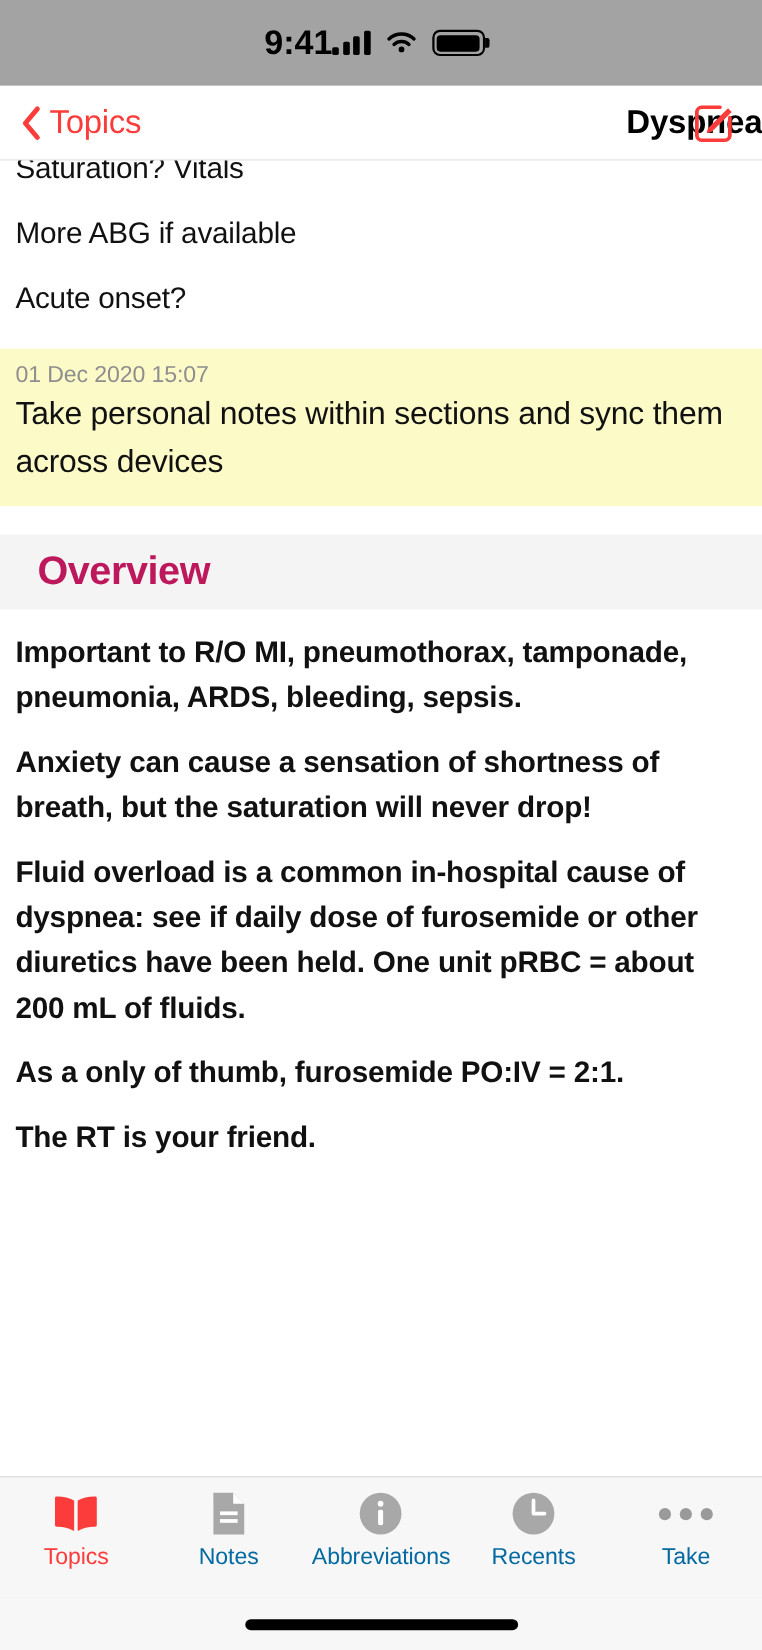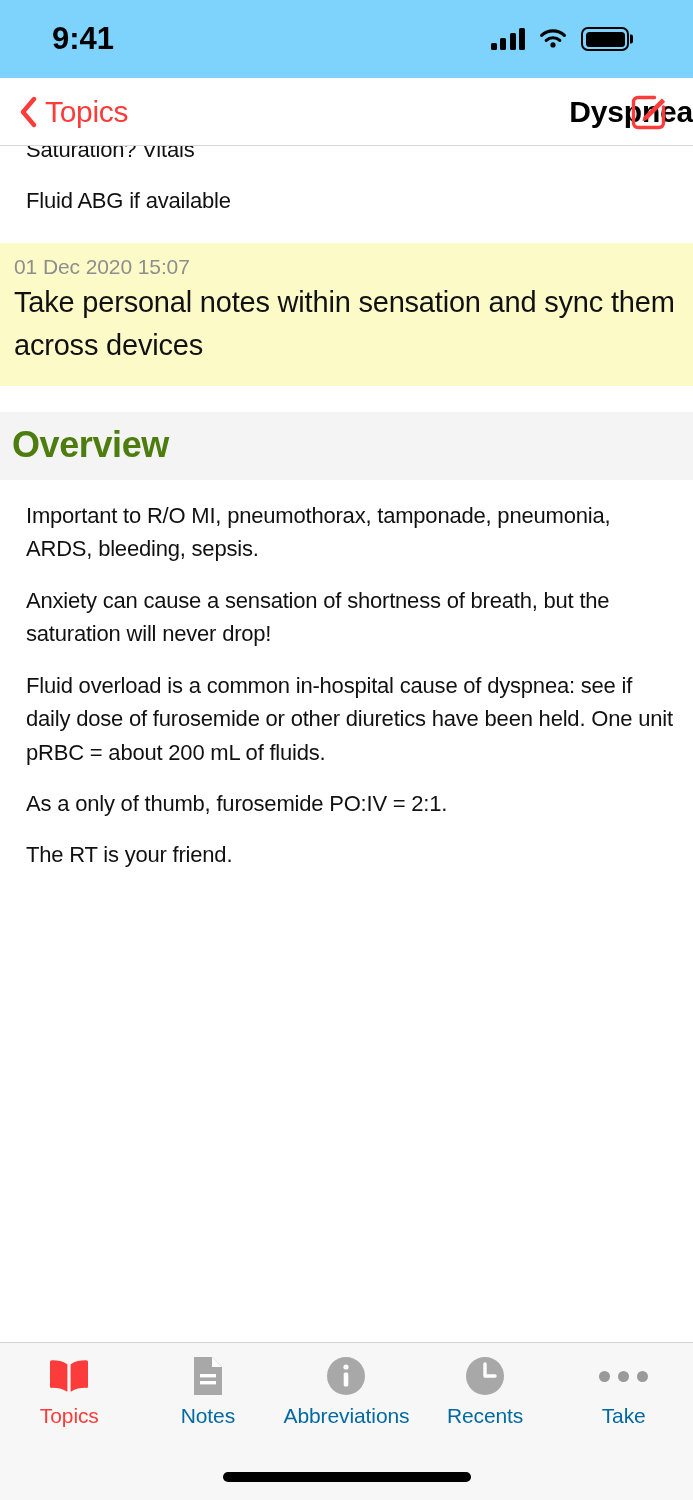--- a/index.html
+++ b/index.html
@@ -21,23 +21,23 @@
     display: flex;
     flex-direction: column;
   }
 
   
   .status-bar {
     height: 78px;
     flex: 0 0 78px;
     display: flex;
     align-items: center;
-    justify-content: space-between;
+    justify-content: center;
     padding: 0 64px 0 52px;
-    background: #7dd3fc;
+    background: #a3a3a3;
   }
   .status-time {
     font-size: 31px;
     font-weight: bold;
     color: #000000;
     letter-spacing: 0px;
   }
   .status-right {
     display: flex;
     align-items: center;
@@ -134,26 +134,25 @@
   
   .content {
     flex: 1 1 auto;
     overflow: hidden;
     background: #ffffff;
     position: relative;
   }
   .content-inner { padding-bottom: 4px; }
 
   .para {
-    font-size: 22px;
+    font-size: 27px;
     line-height: 1.52;
     color: #111111;
     padding: 9px 14px;
     letter-spacing: -0.2px;
-    margin-left: 12px;
   }
   .para.clipped {
     margin-top: -22px;
   }
 
   
   .note-card {
     background: #fcfbc8;
     padding: 12px 14px 18px 14px;
     margin: 16px 0 0 0;
@@ -174,24 +173,25 @@
   
   .section-header {
     background: #f4f4f4;
     padding: 12px 12px 14px 12px;
     margin-top: 26px;
     cursor: pointer;
   }
   .section-header h2 {
     font-size: 36px;
     font-weight: bold;
-    color: #4d7c0f;
+    color: #be185d;
     letter-spacing: -0.4px;
-  }
-  .section-body { padding: 10px 0 14px 0; }
+    margin-left: 22px;
+  }
+  .section-body { padding: 10px 0 14px 0; font-weight: bold; }
 
   sub { font-size: 0.68em; vertical-align: -0.22em; }
 
   
   .tab-bar {
     flex: 0 0 112px;
     height: 112px;
     background: #f7f7f7;
     border-top: 1px solid #d3d3d3;
     display: flex;
@@ -279,25 +279,26 @@
         <path d="M14.5 24.8 L32.8 6.4 L36.2 9.8 L17.9 28.1 Z" fill="#fc3b3b"></path>
         <path d="M14.5 24.8 L13.4 29.2 L17.9 28.1 Z" fill="#fc3b3b"></path>
       </svg>
     </div>
   </div>
 
   <div class="content">
     <div class="content-inner">
 
       <div class="para clipped">Saturation? Vitals</div>
-      <div class="para">Fluid ABG if available</div>
+      <div class="para">More ABG if available</div>
+      <div class="para">Acute onset?</div>
 
       <div class="note-card">
         <div class="note-date">01 Dec 2020 15:07</div>
-        <div class="note-body">Take personal notes within sensation and sync them across devices</div>
+        <div class="note-body">Take personal notes within sections and sync them across devices</div>
       </div>
 
       <div class="section-header">
         <h2>Overview</h2>
       </div>
       <div class="section-body">
         <div class="para">Important to R/O MI, pneumothorax, tamponade, pneumonia, ARDS, bleeding, sepsis.</div>
         <div class="para">Anxiety can cause a sensation of shortness of breath, but the saturation will never drop!</div>
         <div class="para">Fluid overload is a common in-hospital cause of dyspnea: see if daily dose of furosemide or other diuretics have been held. One unit pRBC = about 200 mL of fluids.</div>
         <div class="para">As a only of thumb, furosemide PO:IV = 2:1.</div>

